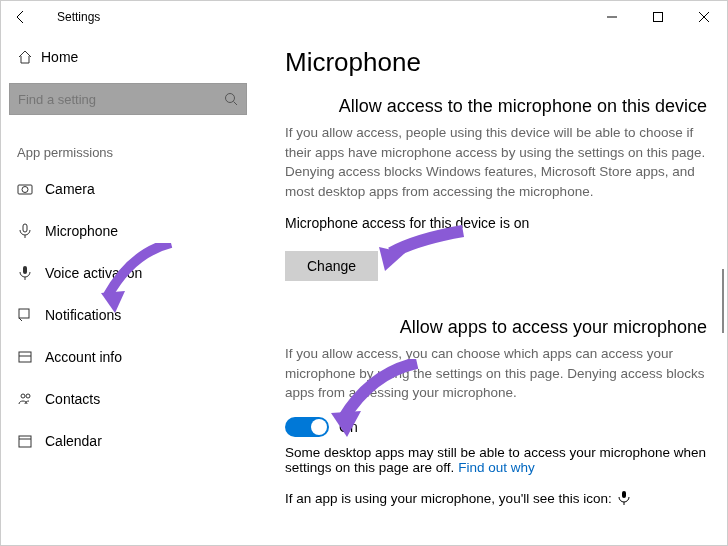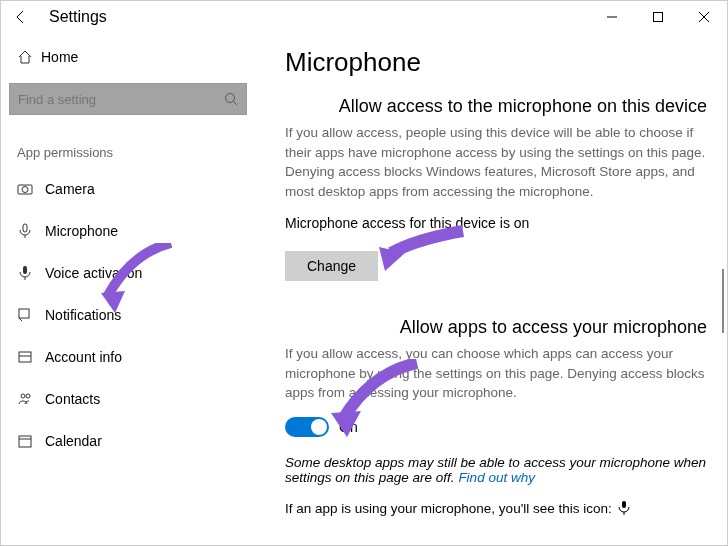--- a/index.html
+++ b/index.html
@@ -1,19 +1,19 @@
 <!DOCTYPE html>
 <html><head>
 <meta charset="utf-8">
 <style>
 * { box-sizing: border-box; margin: 0; padding: 0; }
 body { font-family: "Segoe UI", Arial, sans-serif; font-size: 14px; color: #000; background: #fff; width: 728px; height: 546px; overflow: hidden; border: 1px solid #ccc; position: relative; }
 .titlebar { height: 32px; display: flex; align-items: center; padding-left: 8px; }
 .titlebar .back { width: 24px; display: flex; align-items: center; justify-content: center; }
-.titlebar .title { margin-left: 16px; font-size: 16px; }
+.titlebar .title { margin-left: 24px; font-size: 12px; }
 .titlebar .spacer { flex: 1; }
 .winbtn { width: 46px; height: 32px; display: flex; align-items: center; justify-content: center; }
 .layout { display: flex; height: calc(546px - 32px); }
 .sidebar { width: 260px; padding: 4px 0 0 0; }
 .home { display: flex; align-items: center; height: 40px; padding-left: 16px; }
 .home span.icon { width: 24px; display: inline-flex; }
 .searchbox { margin: 6px 14px 10px 8px; display: flex; align-items: center; border: 1px solid #999; background: #a3a3a3; height: 32px; padding: 0 8px; font-size: 13px; }
 .searchbox input { flex: 1; border: none; background: transparent; outline: none; font-size: 13px; }
 .section-head { padding: 10px 0 6px 10px; font-weight: 600; font-size: 15px; }
 .appperm-head { padding: 20px 0 2px 16px; color: #666; font-size: 13px; }
@@ -25,21 +25,21 @@
 .main { flex: 1; padding: 14px 20px 0 24px; overflow: hidden; }
 h1 { font-weight: 400; font-size: 26px; margin-bottom: 18px; }
 h2 { font-weight: 400; font-size: 18px; margin: 8px 0 6px 0; text-align: right; }
 p.desc { color: #666; font-size: 13.5px; line-height: 1.45; }
 p.status { margin-top: 14px; font-size: 14px; }
 .change-btn { margin-top: 20px; background: #cfcfcf; border: none; padding: 7px 22px; font-size: 14px; cursor: pointer; }
 .block2 { margin-top: 36px; }
 .toggle-row { display: flex; align-items: center; margin-top: 14px; gap: 10px; }
 .toggle { width: 44px; height: 20px; border-radius: 10px; background: #0078d7; position: relative; }
 .toggle .knob { position: absolute; right: 2px; top: 2px; width: 16px; height: 16px; border-radius: 50%; background: #fff; }
-.note { margin-top: 18px; font-size: 13.5px; font-style: italic; }
+.note { margin-top: 8px; font-size: 13.5px; }
 .link { color: #0067c0; cursor: pointer; }
 .lastline { margin-top: 16px; font-size: 13.5px; display: flex; align-items: center; gap: 6px; }
 .arrow { position: absolute; pointer-events: none; }
 svg { display: block; }
 </style>
 </head>
 <body>
 
 <div class="titlebar">
   <div class="back">

